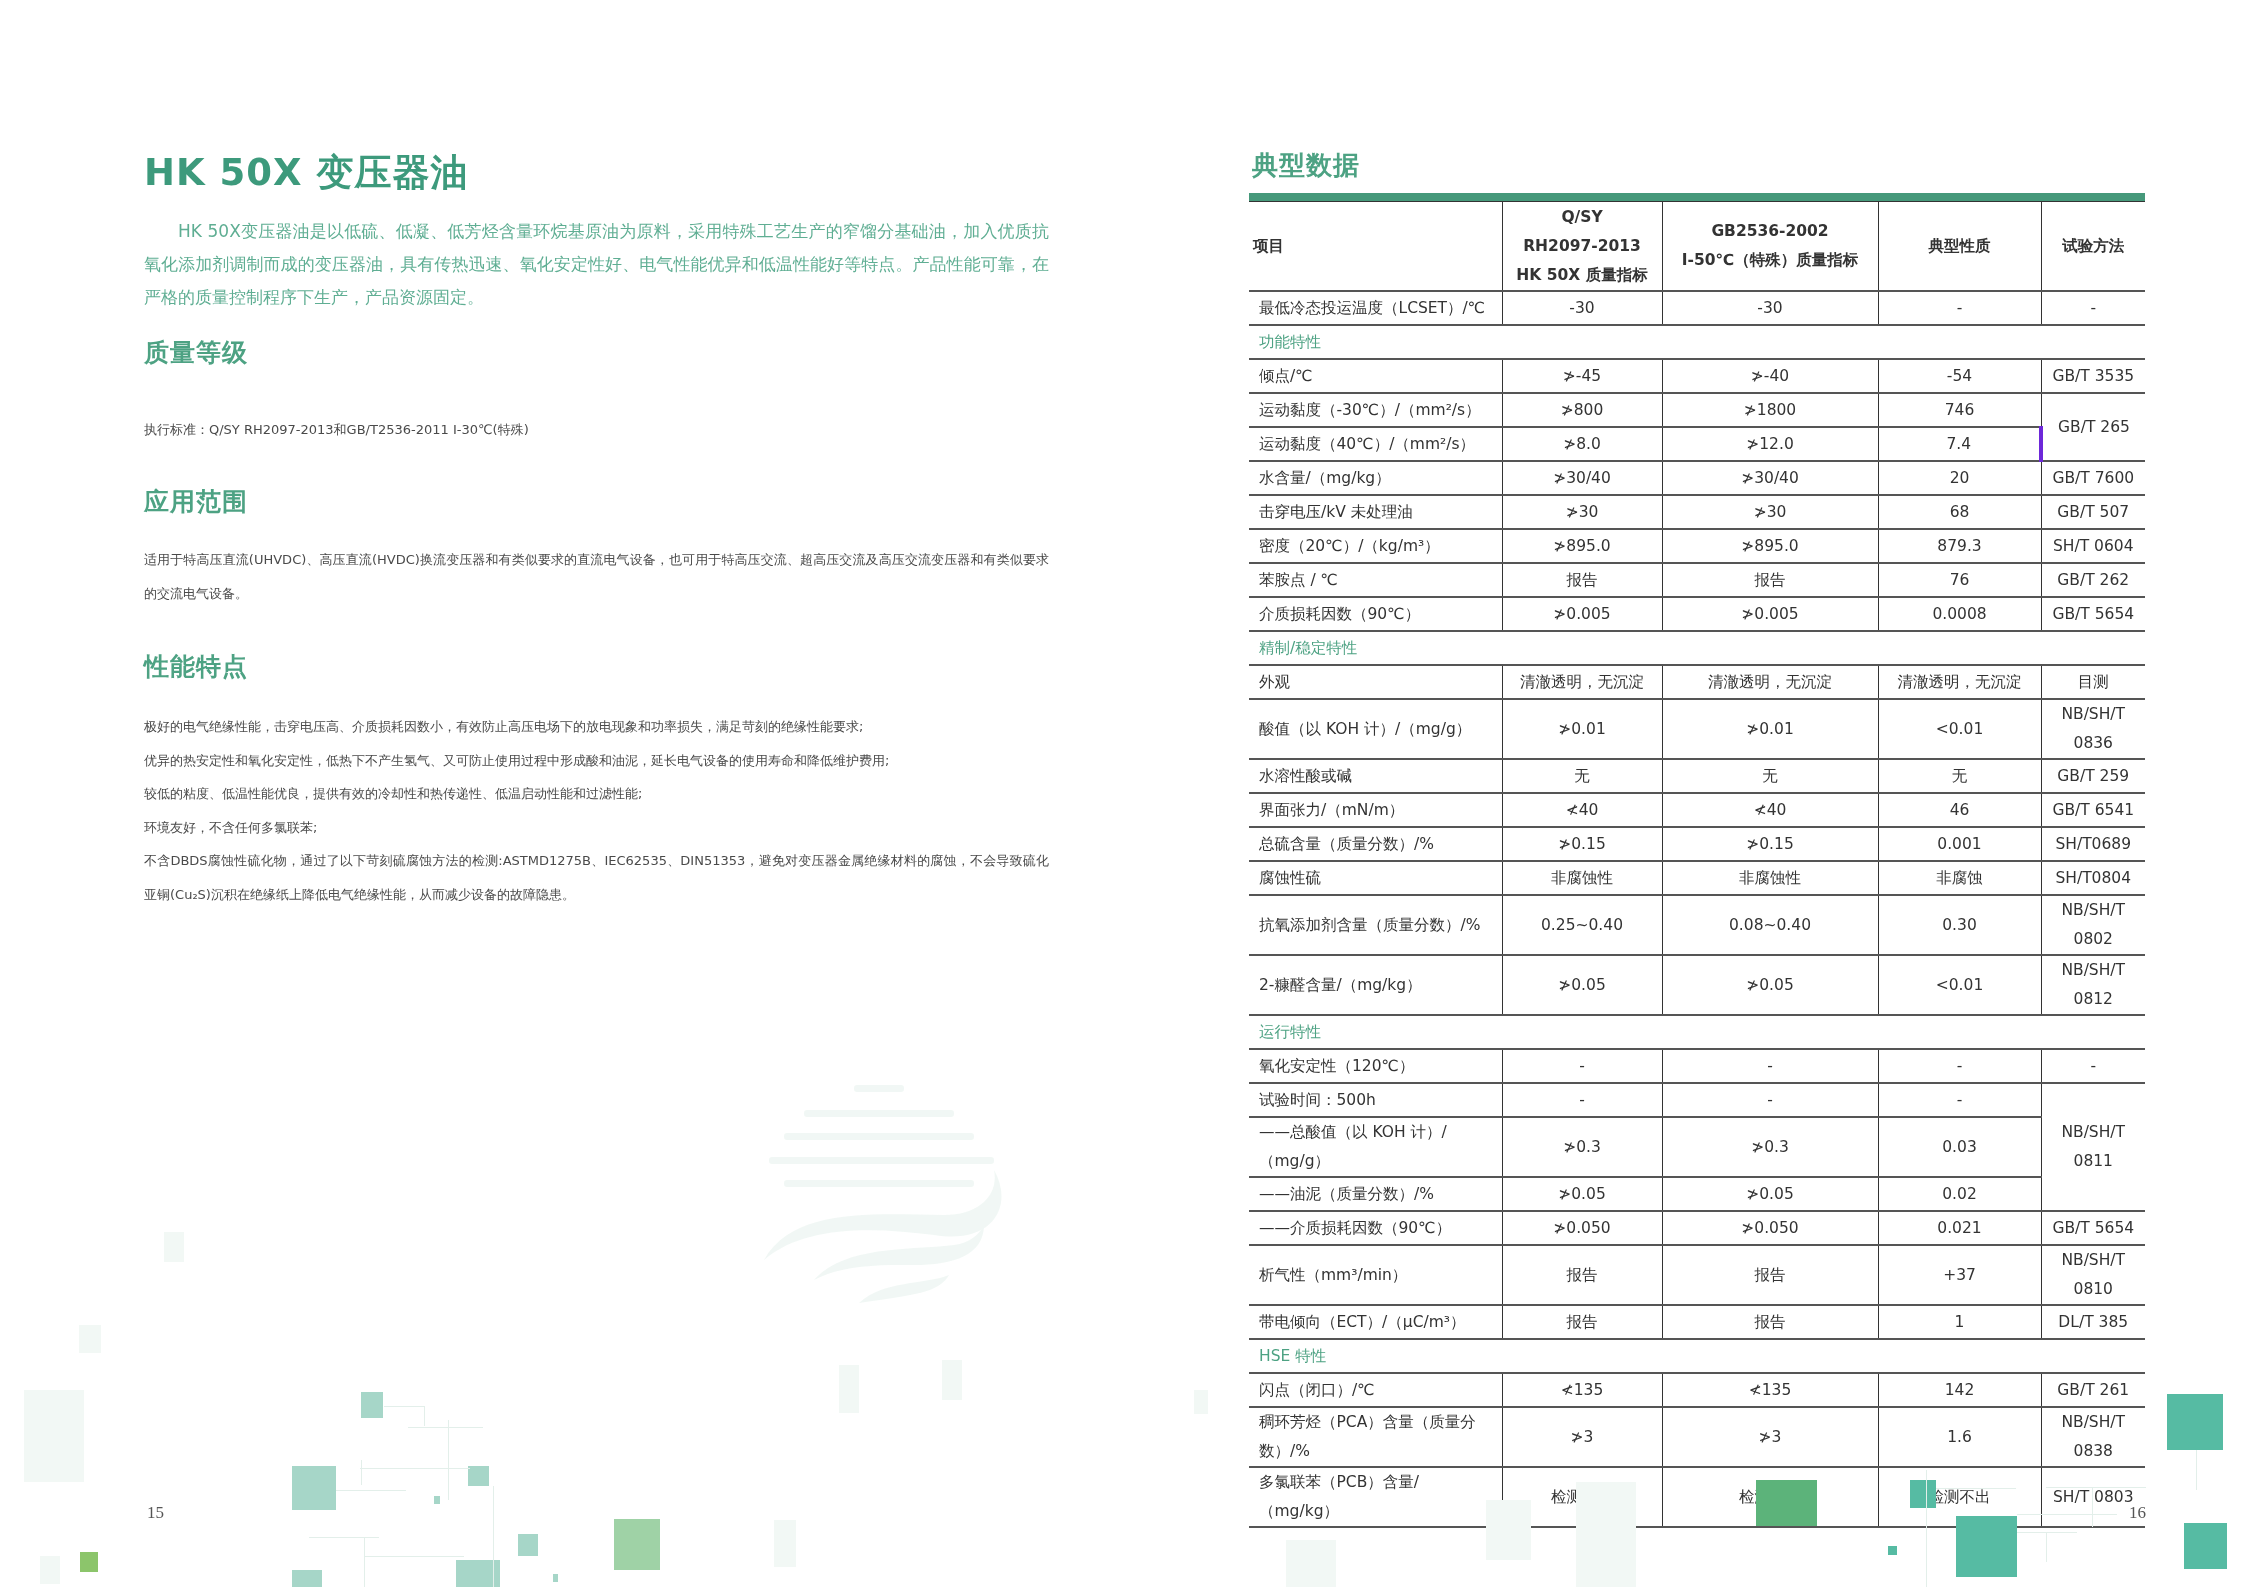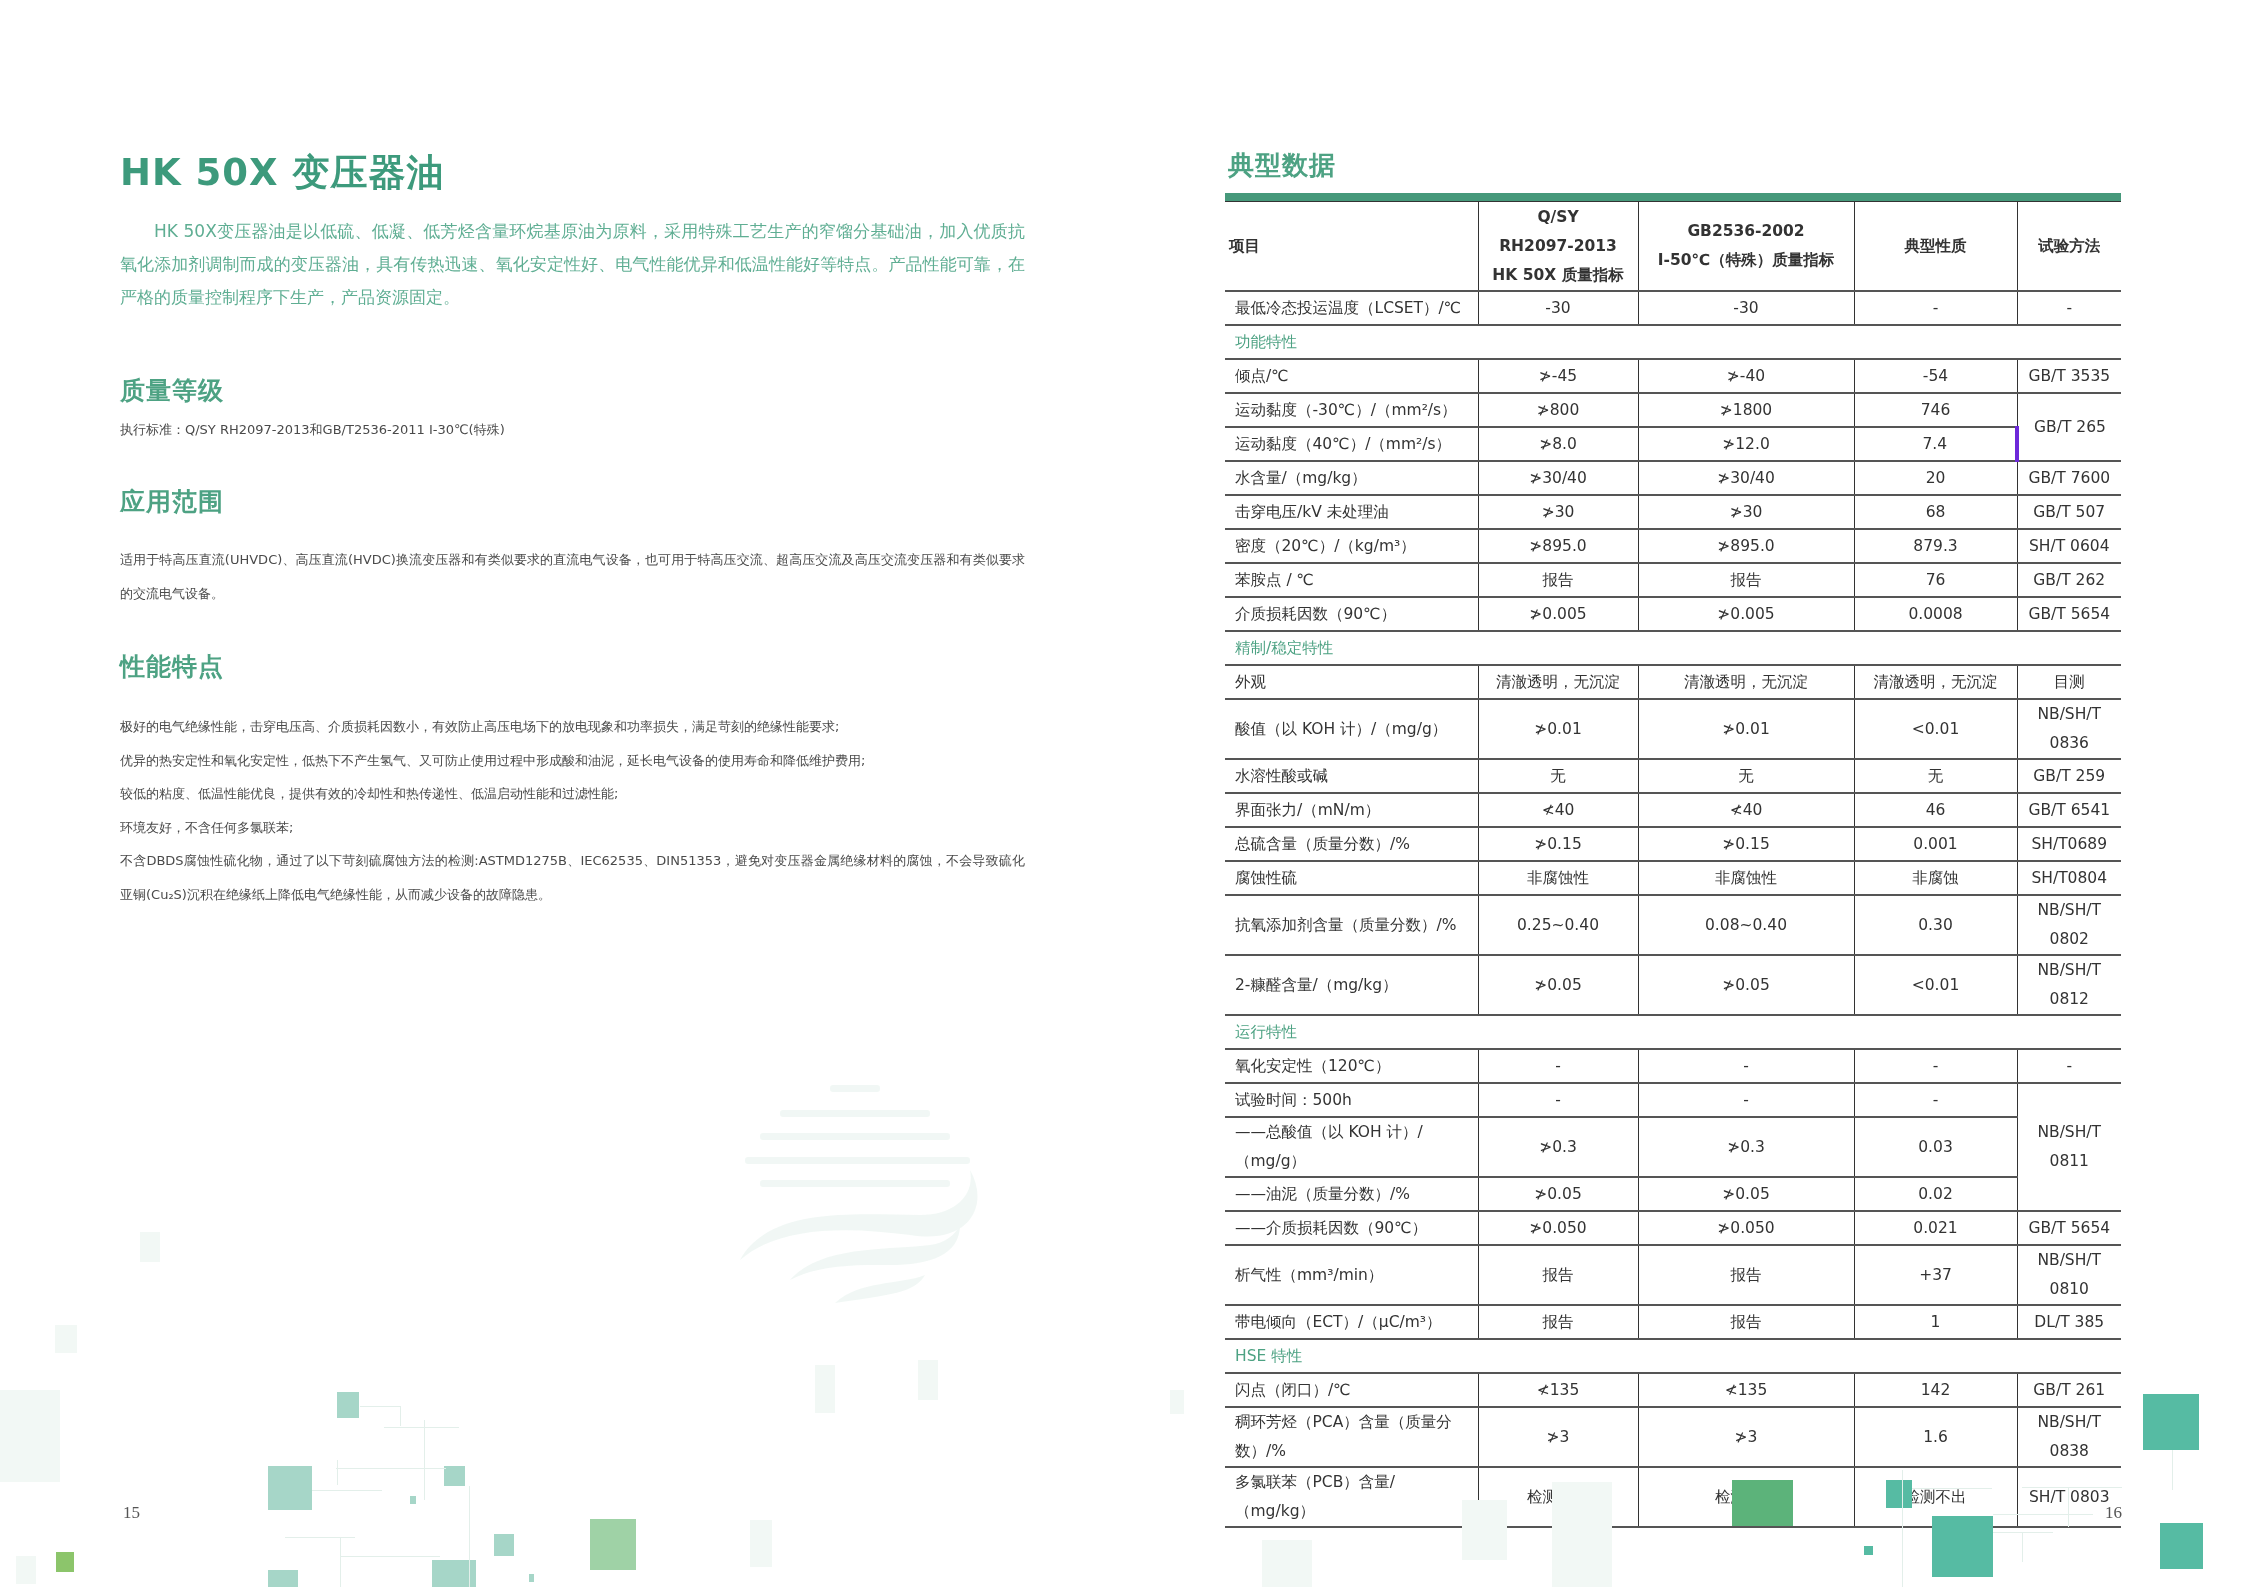--- a/index.html
+++ b/index.html
@@ -2,21 +2,21 @@
 <html><head>
 <meta charset="utf-8">
 <style>
   html, body { margin: 0; padding: 0; }
   body {
     width: 2245px; height: 1587px; position: relative; overflow: hidden;
     background: #ffffff;
     font-family: "DejaVu Sans", "Liberation Sans", sans-serif;
     color: #3a3a3a;
   }
-  .page { position: absolute; top: 0; height: 1356px; }
+  .page { position: absolute; top: 0; height: 1356px; margin-left: 24px; }
   .page.left { left: 0; width: 1122px; }
   .page.right { left: 1122px; width: 1123px; }
 
   .main-title {
     position: absolute; left: 120px; top: 148px;
     font-size: 37px; font-weight: bold; color: #3d9a7c; letter-spacing: 1px;
     white-space: nowrap;
   }
   .intro {
     position: absolute; left: 120px; top: 215px; width: 905px;
@@ -84,21 +84,21 @@
   .line-v { position: absolute; width: 1px; background: #e3efea; }
   .watermark { position: absolute; left: 740px; top: 1065px; width: 260px; height: 240px; opacity: 0.55; }
 </style>
 </head>
 <body>
 
 <div class="page left">
   <div class="main-title">HK 50X 变压器油</div>
   <div class="intro">HK 50X变压器油是以低硫、低凝、低芳烃含量环烷基原油为原料，采用特殊工艺生产的窄馏分基础油，加入优质抗氧化添加剂调制而成的变压器油，具有传热迅速、氧化安定性好、电气性能优异和低温性能好等特点。产品性能可靠，在严格的质量控制程序下生产，产品资源固定。</div>
 
-  <div class="section-title" style="top:374px">质量等级</div>
+  <div class="section-title" style="top:336px">质量等级</div>
   <div class="body-text" style="top:413px">
     <p>执行标准：Q/SY RH2097-2013和GB/T2536-2011 I-30℃(特殊)</p>
   </div>
 
   <div class="section-title" style="top:485px">应用范围</div>
   <div class="body-text" style="top:543px">
     <p>适用于特高压直流(UHVDC)、高压直流(HVDC)换流变压器和有类似要求的直流电气设备，也可用于特高压交流、超高压交流及高压交流变压器和有类似要求的交流电气设备。</p>
   </div>
 
   <div class="section-title" style="top:650px">性能特点</div>

